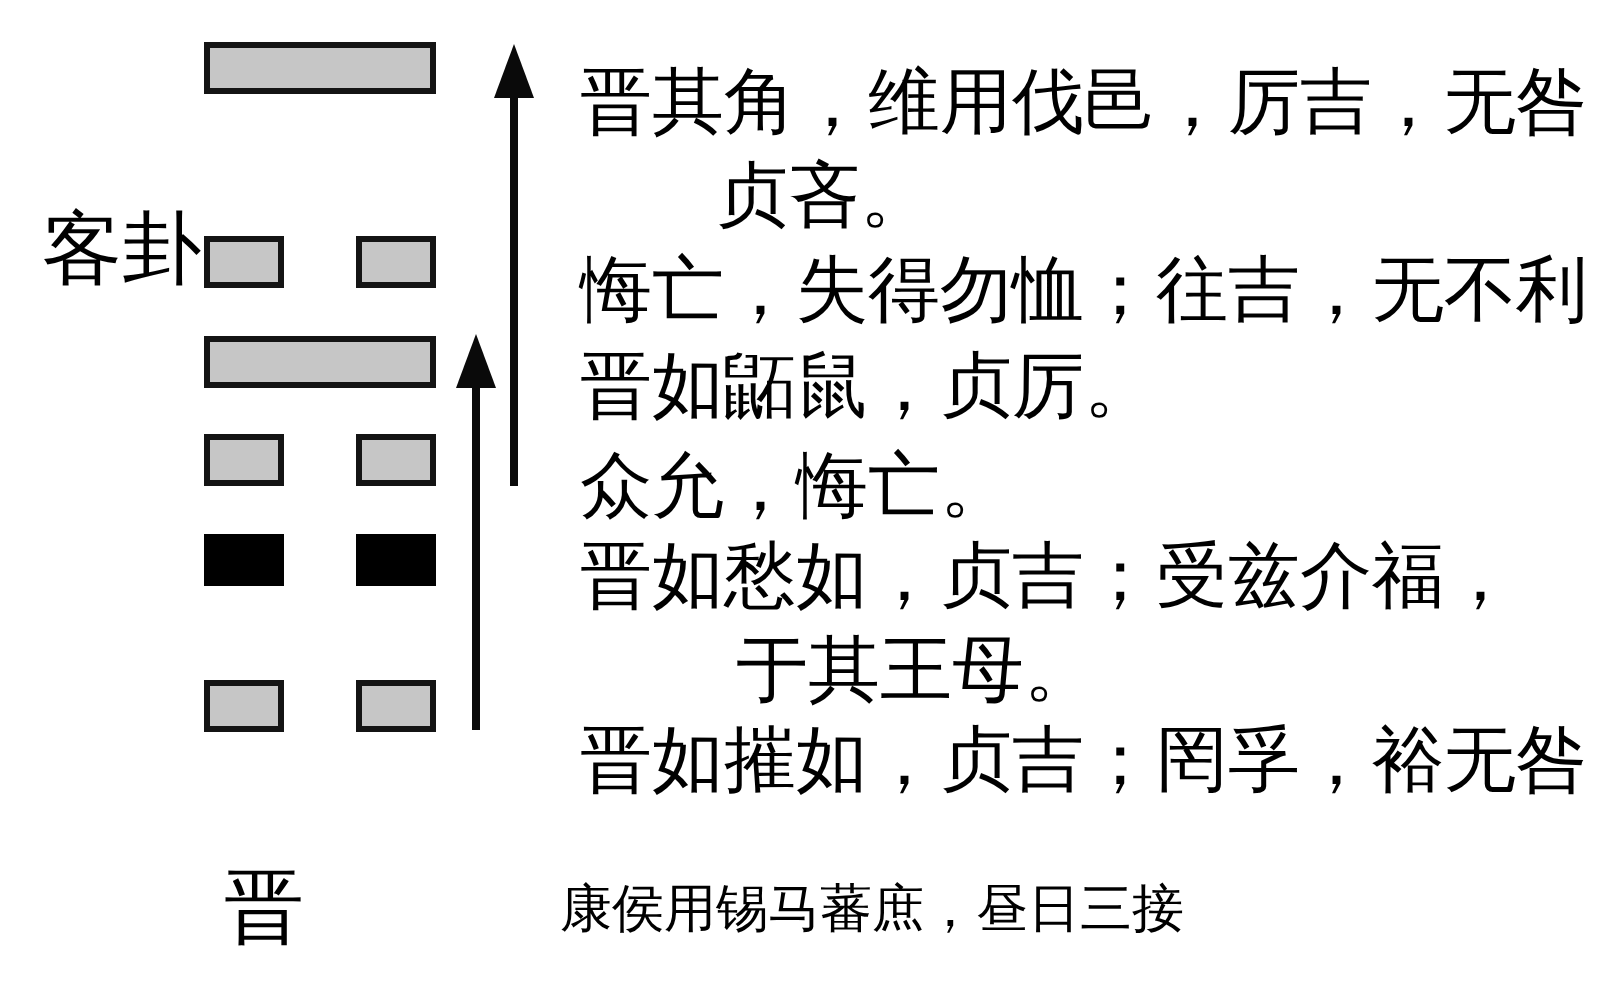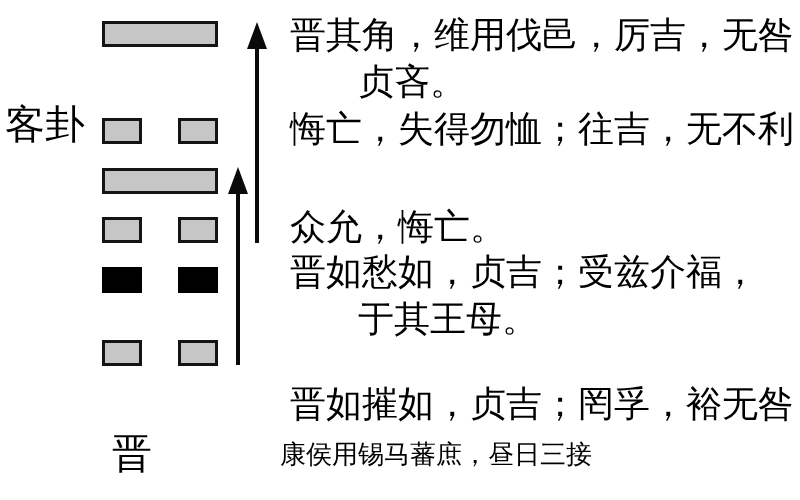--- a/index.html
+++ b/index.html
@@ -13,21 +13,21 @@
     height: 500px;
     background: var(--bg, #ffffff);
     overflow: hidden;
     font-family: "Liberation Serif", "DejaVu Serif", serif;
     color: var(--ink, #000000);
   }
 
   
   .side-label {
     position: absolute;
-    left: 5px;
+    left: 21px;
     font-size: 40px;
     line-height: 42px;
     letter-spacing: 0px;
     white-space: nowrap;
   }
   #guest-label { top: 104px; }
   #host-label  { top: 252px; }
 
   
   #hexagram-lines {
@@ -78,21 +78,21 @@
     flex: 1;
     background: #0a0a0a;
   }
   #arrow-long  { left: 247px; top: 22px;  height: 221px; }
   #arrow-short { left: 228px; top: 167px; height: 198px; }
 
   
   #line-text-column {
     position: absolute;
     left: 290px;
-    top: 0;
+    top: 16px;
     width: 510px;
     height: 400px;
   }
   .etext {
     position: absolute;
     left: 0;
     font-size: 36px;
     line-height: 40px;
     white-space: nowrap;
   }
@@ -155,23 +155,24 @@
 
   <div id="arrow-short" class="up-arrow">
     <div class="arrow-head"></div>
     <div class="arrow-line"></div>
   </div>
 
   <div id="line-text-column">
       <div class="etext" style="top: 15px;">晋其角，维用伐邑，厉吉，无咎</div>
       <div class="etext" style="top: 109px;">悔亡，失得勿恤；往吉，无不利</div>
       <div class="etext indent" style="top: 62px;">贞吝。</div>
+      <div class="etext" style="top: 157px;">晋如鼫鼠，贞厉。</div>
       <div class="etext" style="top: 207px;">众允，悔亡。</div>
       <div class="etext" style="top: 252px;">晋如愁如，贞吉；受兹介福，</div>
-      <div class="etext indent" style="top: 299px;">于其王母。</div>
-      <div class="etext" style="top: 344px; margin-top: 40px;">晋如摧如，贞吉；罔孚，裕无咎</div>
+      <div class="etext indent" style="top: 299px; margin-left: 10px;">于其王母。</div>
+      <div class="etext" style="top: 344px;">晋如摧如，贞吉；罔孚，裕无咎</div>
     </div>
 
   <div id="footer-name">晋</div>
 
   <div id="footer-judgment">康侯用锡马蕃庶，昼日三接</div>
 
 </div>
 
 </body></html>

